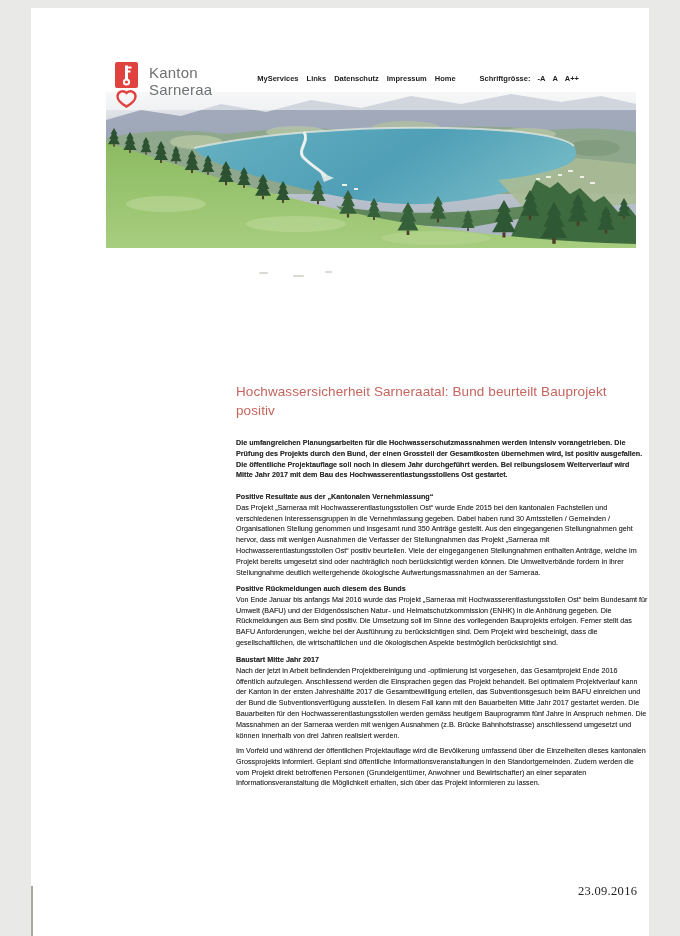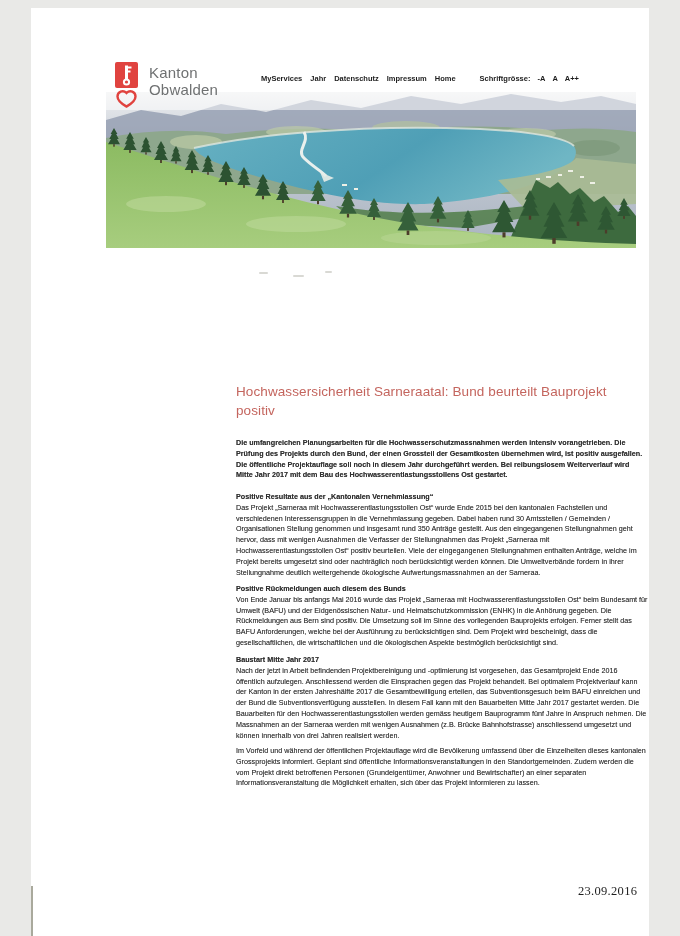--- a/index.html
+++ b/index.html
@@ -165,27 +165,27 @@
         <rect x="12" y="3.5" width="3" height="15"></rect>
         <rect x="15" y="4.5" width="3.5" height="2"></rect>
         <rect x="15" y="8.5" width="2.5" height="2"></rect>
         <circle cx="13.5" cy="20" r="3.6"></circle>
         <circle cx="13.5" cy="20" r="1.6" fill="#e0433f"></circle>
       </g>
       <path d="M13.5,31 C10,27.5 4.5,29.5 4.5,34.5 C4.5,39.5 10,42.5 13.5,44.5 C17,42.5 22.5,39.5 22.5,34.5 C22.5,29.5 17,27.5 13.5,31 Z" fill="none" stroke="#e0433f" stroke-width="2.4"></path>
     </svg>
     <div class="wordmark">
       <div>Kanton</div>
-      <div>Obwalden</div>
+      <div>Sarneraa</div>
     </div>
   </div>
 
   <nav id="top-nav">
     <span class="navlink">MyServices</span>
-    <span class="navlink">Jahr</span>
+    <span class="navlink">Links</span>
     <span class="navlink">Datenschutz</span>
     <span class="navlink">Impressum</span>
     <span class="navlink">Home</span>
     <span class="fs-group">
       <span class="fs-label">Schriftgrösse:</span>
       <span class="fs-opt">-A</span>
       <span class="fs-opt">A</span>
       <span class="fs-opt">A++</span>
     </span>
   </nav>

